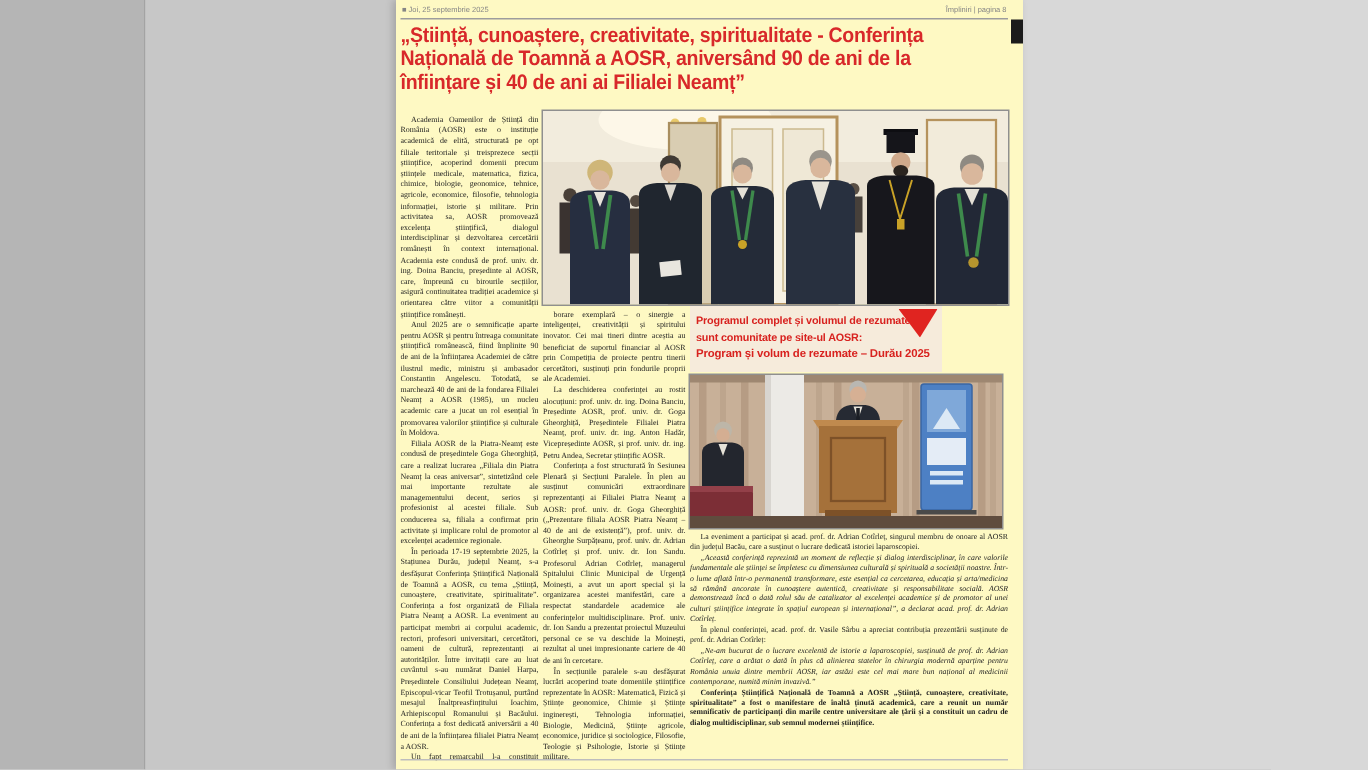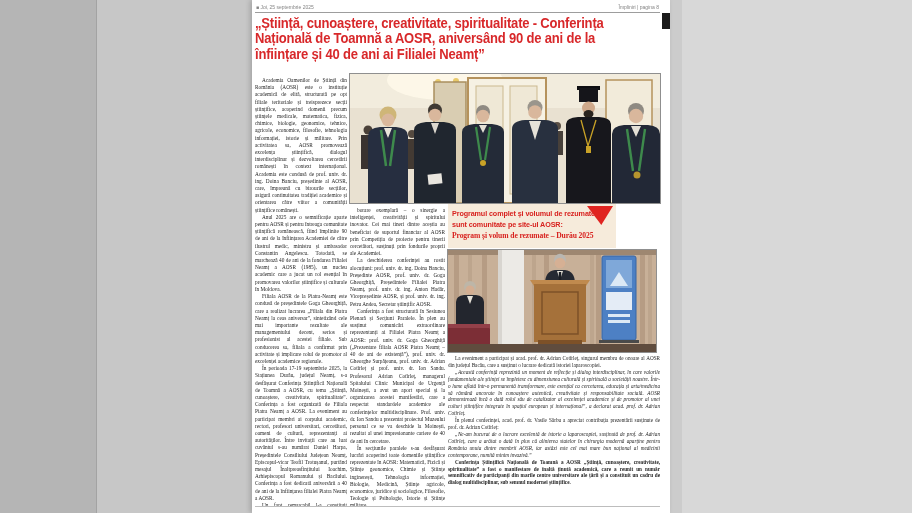--- a/index.html
+++ b/index.html
@@ -7,21 +7,21 @@
        background:#cccccc;font-family:"Liberation Serif",serif;}
   .abs{position:absolute;}
 
   
   #margin-left-dark{left:0;top:0;width:96px;height:513px;background:#b5b5b5;}
   #margin-left-seam{left:96px;top:0;width:1px;height:513px;background:#a3a3a3;}
   #margin-left-light{left:97px;top:0;width:167px;height:513px;background:#c7c7c7;}
   #margin-right{left:682px;top:0;width:230px;height:513px;background:#d8d8d8;}
 
   
-  #page{left:252px;top:0;width:418px;height:513px;background:#ffffff;
+  #page{left:264px;top:0;width:418px;height:513px;background:#fef9c3;
         box-shadow:-2px 0 5px rgba(0,0,0,.18);}
 
   .hdr{font-family:"Liberation Sans",sans-serif;font-size:5px;color:#858585;
        top:4px;white-space:nowrap;}
   #hdr-date{left:4px;}
   #hdr-section{right:11px;}
   #hdr-rule{left:3px;top:12px;width:405px;height:1px;background:#9d9d9d;}
   #corner-mark{left:410px;top:13px;width:8px;height:16px;background:#1b1b1b;}
 
   #headline{left:3px;top:16px;width:430px;color:#d8282a;
@@ -41,21 +41,21 @@
   .lead-bold{font-weight:bold;}
 
   #photo1{left:98px;top:74px;width:310px;height:129px;outline:1px solid #8f8f8f;}
   #photo2{left:196px;top:250px;width:208px;height:102px;outline:1px solid #8f8f8f;}
 
   #infobox{left:196px;top:204px;width:168px;height:44px;background:#f6ebdb;
            box-sizing:border-box;padding:4px 4px 0 4px;}
   #infobox .ib-line{font-family:"Liberation Sans",sans-serif;font-weight:bold;
            font-size:7.2px;line-height:11px;color:#d8221f;white-space:nowrap;
            letter-spacing:-.1px;}
-  #infobox .ib-line.big{font-size:7.6px;font-family:Liberation Serif, serif;}
+  #infobox .ib-line.big{font-size:7.6px;}
   #infobox-arrow{right:3px;top:2px;width:26px;height:19px;background:#e02420;
            clip-path:polygon(0 0,100% 0,55% 100%);position:absolute;}
 
   #footer-rule{left:3px;top:506px;width:405px;height:1px;background:#bdbdbd;}
 </style>
 </head>
 <body>
 
 <div class="abs" id="margin-left-dark"></div>
 <div class="abs" id="margin-left-seam"></div>

